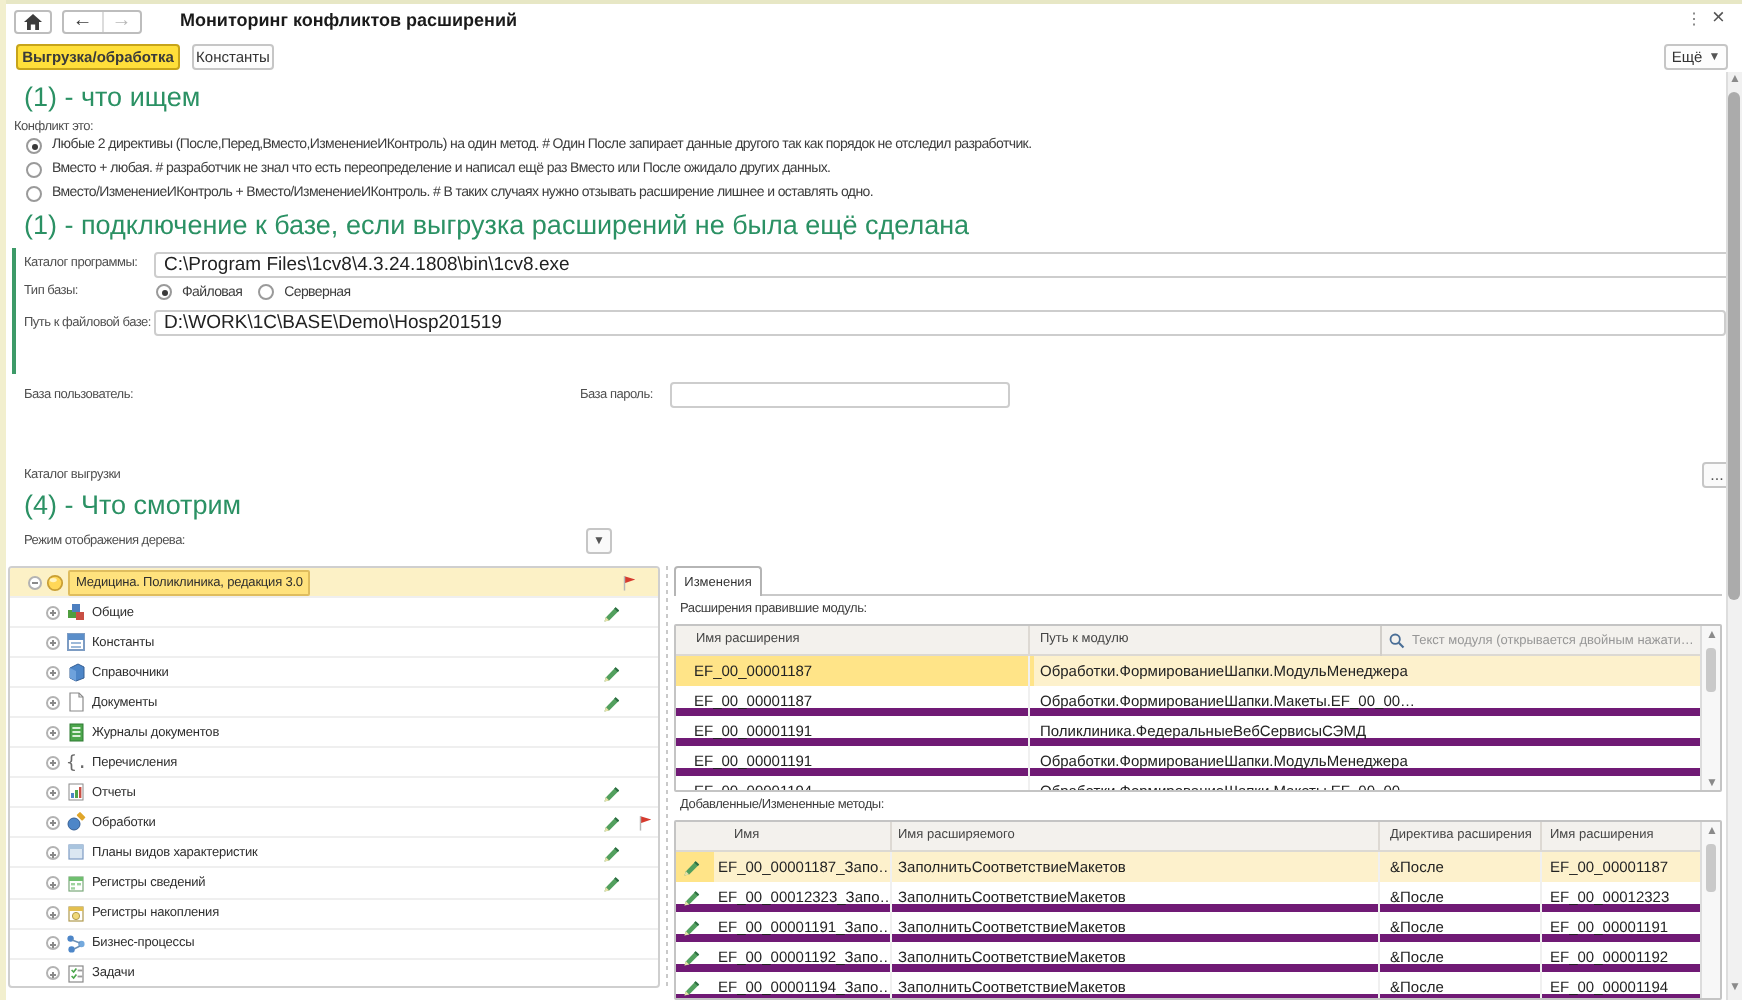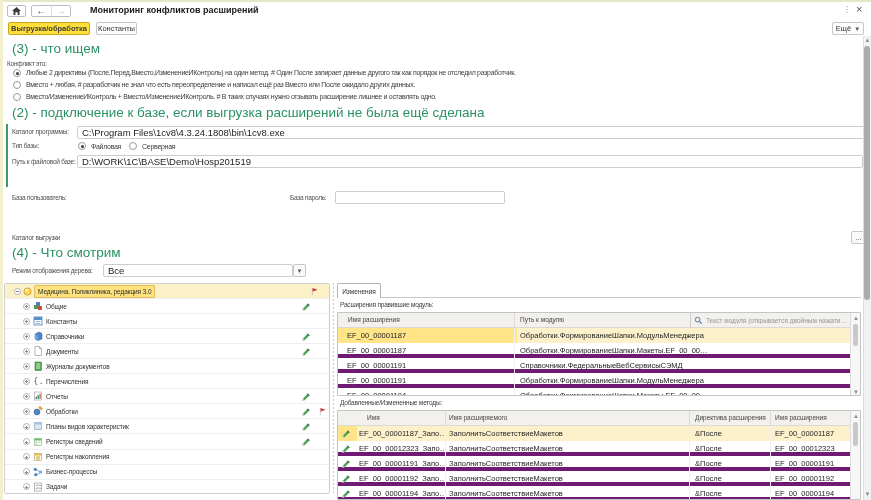--- a/index.html
+++ b/index.html
@@ -92,38 +92,38 @@
   <div class="abs dots">⋮</div>
   <div class="abs closex">×</div>
 
   <div class="abs btn btn-primary">Выгрузка/обработка</div>
   <div class="abs btn btn-plain">Константы</div>
   <div class="abs btn btn-more">
       <span>Ещё</span>
       <span class="car">▼</span>
     </div>
 
-  <div class="abs h-green" style="left:12px; top:41px;">(3) - что ищем</div>
+  <div class="abs h-green" style="left:12px; top:41px;">(1) - что ищем</div>
   <div class="abs lbl" style="left:7px; top:60px;">Конфликт это:</div>
   <div id="radio-list" class="abs" style="left:13px; top:66.5px;">
       <div class="radio-row" style="height: 12px;">
         <span class="rdo sel"></span>
         <span class="rlabel">Любые 2 директивы (После,Перед,Вместо,ИзменениеИКонтроль) на один метод. # Один После запирает данные другого так как порядок не отследил разработчик.</span>
       </div>
       <div class="radio-row" style="height: 12px;">
         <span class="rdo"></span>
         <span class="rlabel">Вместо + любая. # разработчик не знал что есть переопределение и написал ещё раз Вместо или После ожидало других данных.</span>
       </div>
       <div class="radio-row" style="height: 12px;">
         <span class="rdo"></span>
         <span class="rlabel">Вместо/ИзменениеИКонтроль + Вместо/ИзменениеИКонтроль. # В таких случаях нужно отзывать расширение лишнее и оставлять одно.</span>
       </div>
     </div>
 
-  <div class="abs h-green" style="left:12px; top:105px;">(2) - подключение к базе, если выгрузка расширений не была ещё сделана</div>
+  <div class="abs h-green" style="left:12px; top:105px;">(1) - подключение к базе, если выгрузка расширений не была ещё сделана</div>
   <div class="abs grp-line"></div>
 
   <div class="abs lbl" style="left:12px; top:128px;">Каталог программы:</div>
   <div class="abs inp" style="left:77px; top:126px; width:788px; height:13px;">C:\Program Files\1cv8\4.3.24.1808\bin\1cv8.exe</div>
 
   <div class="abs lbl" style="left:12px; top:142px;">Тип базы:</div>
   <div id="base-type-radios" class="abs" style="left: 78px; top: 141px; display: flex; align-items: center;">
       <span class="radio-row" style="margin-right: 8px; height: 10px;">
         <span class="rdo sel"></span>
         <span class="rlabel">Файловая</span>
@@ -139,21 +139,20 @@
 
   <div class="abs lbl" style="left:12px; top:194px;">База пользователь:</div>
   <div class="abs lbl" style="left:290px; top:194px;">База пароль:</div>
   <div class="abs inp" style="left:335px; top:191px; width:170px; height:13px;"></div>
 
   <div class="abs lbl" style="left:12px; top:234px;">Каталог выгрузки</div>
   <div class="abs dd-btn" style="left:851px; top:231px; width:15px; height:13px; font-size:8px;">...</div>
 
   <div class="abs h-green" style="left:12px; top:245px;">(4) - Что смотрим</div>
   <div class="abs lbl" style="left:12px; top:267px;">Режим отображения дерева:</div>
-  <div class="abs inp" style="left:103px; top:264px; width:190px; height:13px;">Все</div>
   <div class="abs dd-btn" style="left:293px; top:264px; width:13px; height:13px;">
       <span>▼</span>
     </div>
 
   <div class="abs tree-panel" id="tree-panel">
       <div class="tree-row" style="top: 0px; background: rgb(252, 241, 198); height: 15px;">
         <span class="expander" style="left: 9px; top: 3.5px;">
           <i></i>
         </span>
         <span style="position: absolute; left: 18px; top: 3px;">
@@ -441,21 +440,21 @@
         <span class="cell" style="left: 182px; top: 3px; width: 330px;">Обработки.ФормированиеШапки.МодульМенеджера</span>
       </div>
       <div class="row" style="top: 30px; height: 15px;">
         <span class="vline" style="left: 176px; height: 15px; background: rgb(240, 240, 240);"></span>
         <span class="cell" style="left: 9px; top: 3px; width: 165px;">EF_00_00001187</span>
         <span class="cell" style="left: 182px; top: 3px; width: 330px;">Обработки.ФормированиеШапки.Макеты.EF_00_00…</span>
       </div>
       <div class="row" style="top: 45px; height: 15px;">
         <span class="vline" style="left: 176px; height: 15px; background: rgb(240, 240, 240);"></span>
         <span class="cell" style="left: 9px; top: 3px; width: 165px;">EF_00_00001191</span>
-        <span class="cell" style="left: 182px; top: 3px; width: 330px;">Справочники.ФедеральныеВебСервисыСЭМД</span>
+        <span class="cell" style="left: 182px; top: 3px; width: 330px;">Поликлиника.ФедеральныеВебСервисыСЭМД</span>
       </div>
       <div class="row" style="top: 60px; height: 15px;">
         <span class="vline" style="left: 176px; height: 15px; background: rgb(240, 240, 240);"></span>
         <span class="cell" style="left: 9px; top: 3px; width: 165px;">EF_00_00001191</span>
         <span class="cell" style="left: 182px; top: 3px; width: 330px;">Обработки.ФормированиеШапки.МодульМенеджера</span>
       </div>
       <div class="row" style="top: 75px; height: 15px;">
         <span class="vline" style="left: 176px; height: 15px; background: rgb(240, 240, 240);"></span>
         <span class="cell" style="left: 9px; top: 3px; width: 165px;">EF_00_00001194</span>
         <span class="cell" style="left: 182px; top: 3px; width: 330px;">Обработки.ФормированиеШапки.Макеты.EF_00_00…</span>

